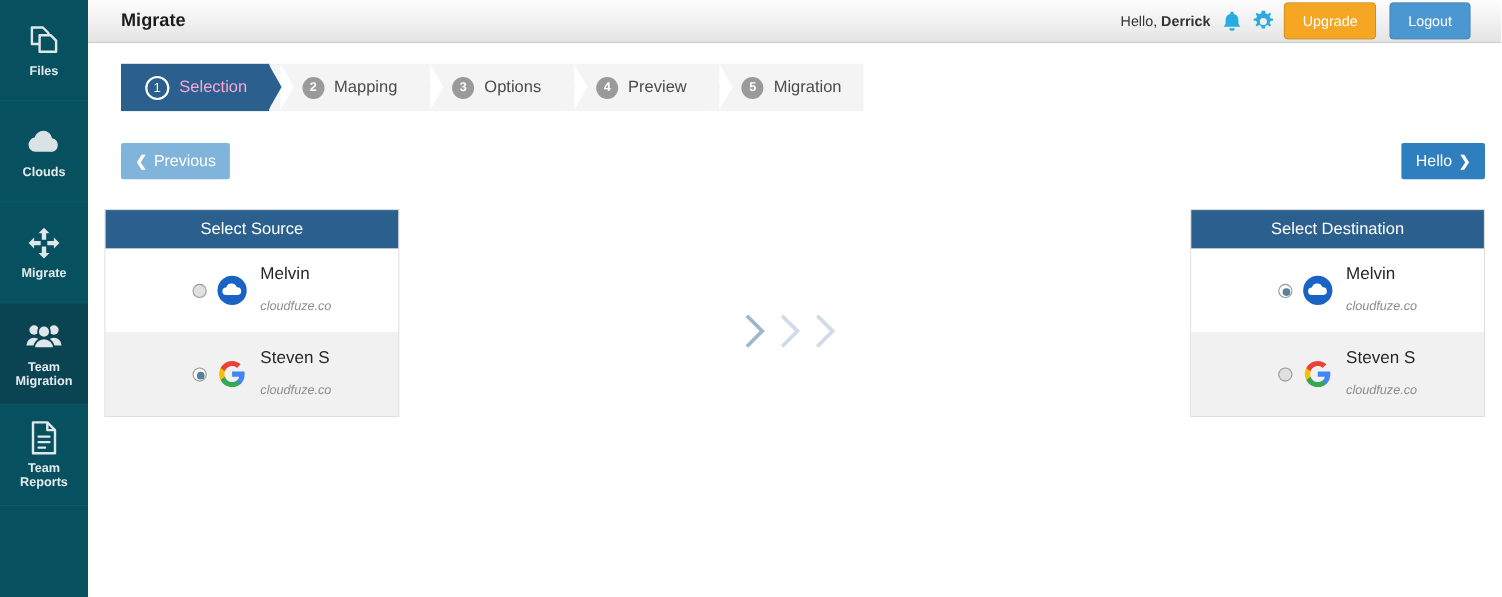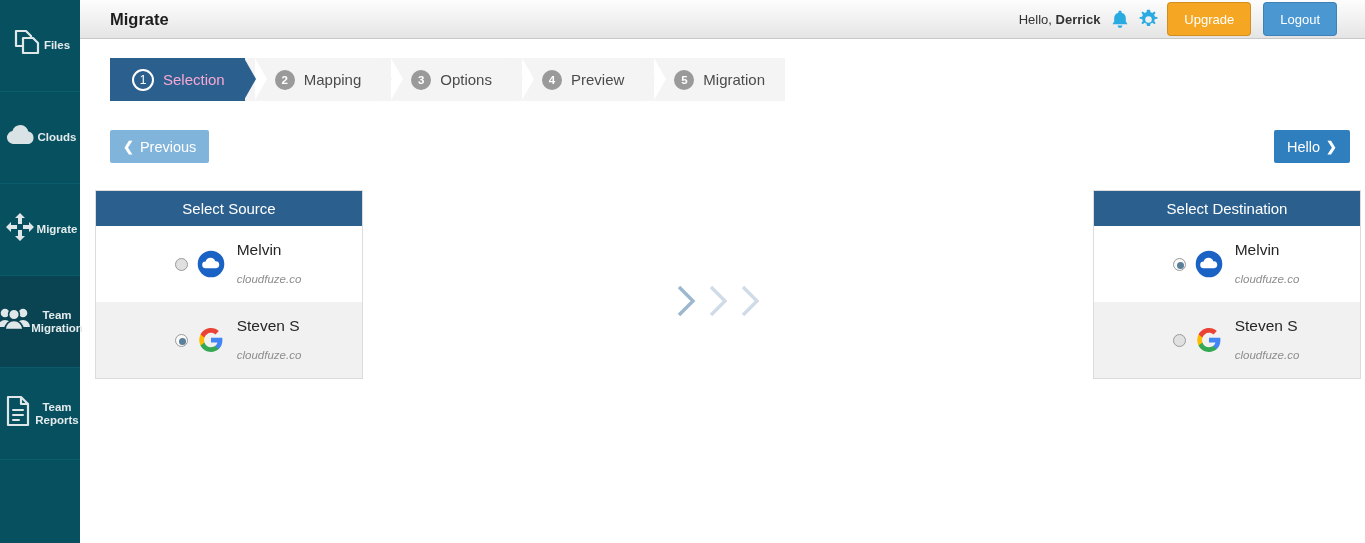--- a/index.html
+++ b/index.html
@@ -14,21 +14,21 @@
   
   #sidebar {
     position: absolute; left: 0; top: 0;
     width: 80px; height: 543px;
     background: #07505f;
   }
   .side-item {
     position: relative;
     width: 80px; height: 92px;
     border-bottom: 1px solid #0a5c6c;
-    display: flex; flex-direction: row;
+    display: flex; flex-direction: column;
     align-items: center; justify-content: center;
     cursor: pointer;
     color: #dfe7e9;
   }
   .side-item.active { background: #0a4352; }
   .side-ico {
     width: 34px; height: 34px;
     display: flex; align-items: center; justify-content: center;
     margin-bottom: 5px;
   }
@@ -130,21 +130,21 @@
   #btn-prev .ch { margin-right: 6px; }
   #btn-next .ch { margin-left: 6px; }
 
   
   .panel {
     position: absolute; top: 190px; width: 268px;
     border: 1px solid #dcdcdc;
     background: #fff;
   }
   #panel-source { left: 95px; }
-  #panel-dest   { right: 4px; }
+  #panel-dest   { right: 15px; }
   .panel-head {
     height: 35px; background: #2b5f8e;
     color: #fff; font-size: 15px;
     display: flex; align-items: center; justify-content: center;
   }
   .acct-row {
     height: 76px; display: flex; align-items: center;
     padding-left: 18px; cursor: pointer;
     background: #fff;
     justify-content: center;

